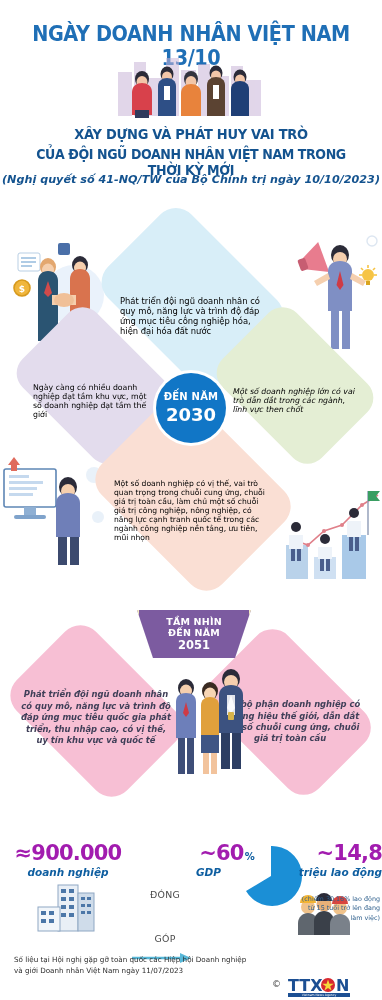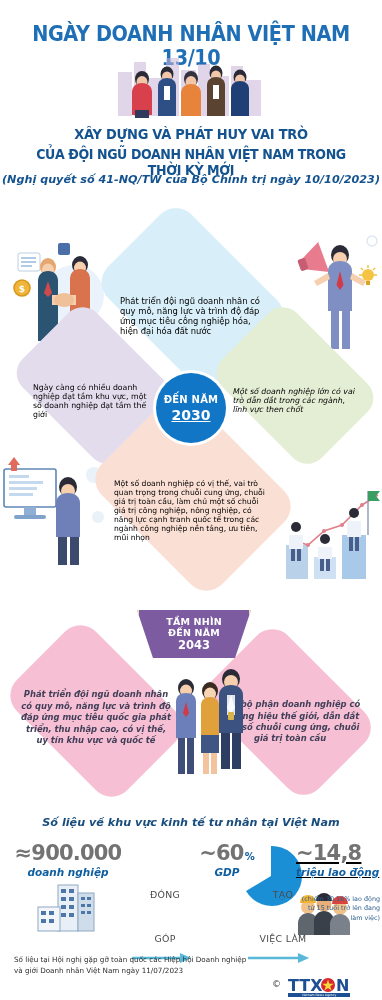--- a/index.html
+++ b/index.html
@@ -84,21 +84,21 @@
   }
   .petal-bottom-inner .ptext{position:static;font-size:7.6px;padding:0 6px;}
 
   .center-circle{
     position:absolute;top:168px;left:156px;width:70px;height:70px;border-radius:50%;
     background:#1176c6;display:flex;flex-direction:column;
     align-items:center;justify-content:center;color:#fff;z-index:5;
     box-shadow:0 0 0 3px #ffffff;
   }
   .center-circle .cc1{font-size:10px;font-weight:bold;letter-spacing:0.2px;}
-  .center-circle .cc2{font-size:14px;font-weight:bold;margin-top:2px;text-decoration:underline;}
+  .center-circle .cc2{font-size:18px;font-weight:bold;margin-top:2px;}
 
   
   .sec2{position:absolute;top:600px;left:0;width:382px;height:200px;}
   .banner2045{
     position:absolute;top:10px;left:137px;width:110px;height:48px;
     background:#7c5ba0;color:#fff;text-align:center;z-index:6;
     clip-path:polygon(0 0,100% 0,86% 100%,14% 100%);
     border-left:2px solid #f2e8c0;border-right:2px solid #f2e8c0;
   }
   .banner2045 .b1{font-size:9.5px;font-weight:bold;margin-top:6px;letter-spacing:0.2px;}
@@ -127,29 +127,29 @@
   .petal2-right-inner .ptext{position:static;font-size:8.4px;padding:0 6px;
     font-style:italic;font-weight:bold;color:#3f3f58;line-height:1.36;text-align:center;width:100%;}
 
   
   .stats-title{
     position:absolute;top:816px;left:0;width:382px;text-align:center;
     font-size:11.2px;font-style:italic;font-weight:bold;color:#184d7d;
   }
   .stats{position:absolute;top:843px;left:0;width:382px;height:105px;}
 
-  .stat-num{font-size:21px;font-weight:bold;color:#737373;letter-spacing:-0.8px;line-height:1;}
+  .stat-num{font-size:21px;font-weight:bold;color:#a21caf;letter-spacing:-0.8px;line-height:1;}
   .stat-sub{font-size:10.5px;font-style:italic;font-weight:bold;color:#0e5ea0;margin-top:2px;}
   .stat-arrowlbl{font-size:9.4px;color:#4a4a4a;text-align:center;line-height:1.25;letter-spacing:0.3px;margin-top:32px;}
 
   .g1{position:absolute;left:4px;top:0;width:128px;text-align:center;}
   .g2{position:absolute;left:132px;top:14px;width:66px;}
-  .g3{position:absolute;left:196px;top:0;width:62px;text-align:center;}
+  .g3{position:absolute;left:196px;top:0;width:62px;}
   .g4{position:absolute;left:248px;top:14px;width:70px;}
-  .g5{position:absolute;left:296px;top:0;width:86px;text-align:left;text-decoration:underline;}
+  .g5{position:absolute;left:296px;top:0;width:86px;text-align:right;}
 
   .pct-wrap{display:flex;align-items:baseline;justify-content:center;}
   .pct-small{font-size:10px;font-weight:bold;color:#0e5ea0;margin-left:1px;}
 
   .note-small{
     position:absolute;left:300px;top:52px;width:80px;text-align:right;
     font-size:6.4px;color:#2e5f8c;line-height:1.45;
   }
 
   
@@ -419,25 +419,24 @@
         <rect x="17" y="33" width="8" height="20" fill="#fff" opacity="0.85"></rect>
         <rect x="18" y="50" width="6" height="8" rx="1" fill="#d8b44a"></rect>
         <rect x="11" y="71" width="9" height="36" fill="#2d3e63"></rect>
           <rect x="22" y="71" width="9" height="36" fill="#2d3e63"></rect>
       </svg>
     </div>
 
     <div class="banner2045">
       <div class="b1">TẦM NHÌN</div>
       <div class="b2">ĐẾN NĂM</div>
-      <div class="b3">2043</div>
+      <div class="b3">2051</div>
     </div>
   </div>
 
-  <div class="stats-title">Số liệu về khu vực kinh tế tư nhân tại Việt Nam</div>
 
   <div class="stats">
 
     <div class="g1">
       <div class="stat-num">≈900.000</div>
       <div class="stat-sub">doanh nghiệp</div>
       <div style="margin-top:3px;">
         <svg width="80" height="58" viewBox="0 0 80 58">
           <rect x="30" y="4" width="20" height="46" fill="#e9eff6" stroke="#8fa8c4"></rect>
           <rect x="50" y="12" width="16" height="38" fill="#cfdcea" stroke="#8fa8c4"></rect>
@@ -484,30 +483,20 @@
       </div>
       <div class="stat-sub">GDP</div>
     </div>
 
     <div style="position:absolute;left:240px;top:2px;">
       <svg width="62" height="62" viewBox="0 0 62 62">
         <path d="M31 31 L31 1 A30 30 0 1 1 6 46 Z" fill="#1b8fd6"></path>
       </svg>
     </div>
 
-    <div class="g4">
-      <div class="stat-arrowlbl">TẠO</div>
-      <div class="stat-arrowlbl">VIỆC LÀM</div>
-      <div style="margin-top:4px;">
-        <svg width="62" height="12" viewBox="0 0 62 12">
-            <line x1="0" y1="6" x2="50" y2="6" stroke="#58b8d8" stroke-width="2.4"></line>
-            <path d="M50 1l11 5-11 5z" fill="#58b8d8"></path>
-          </svg>
-      </div>
-    </div>
 
     <div class="g5">
       <div class="stat-num">~14,8</div>
       <div class="stat-sub">triệu lao động</div>
     </div>
 
     <div style="position:absolute;left:296px;top:50px;">
       <svg width="58" height="44" viewBox="0 0 58 44">
         <g>
             <circle cx="12" cy="14" r="7" fill="#f0c28a"></circle>

